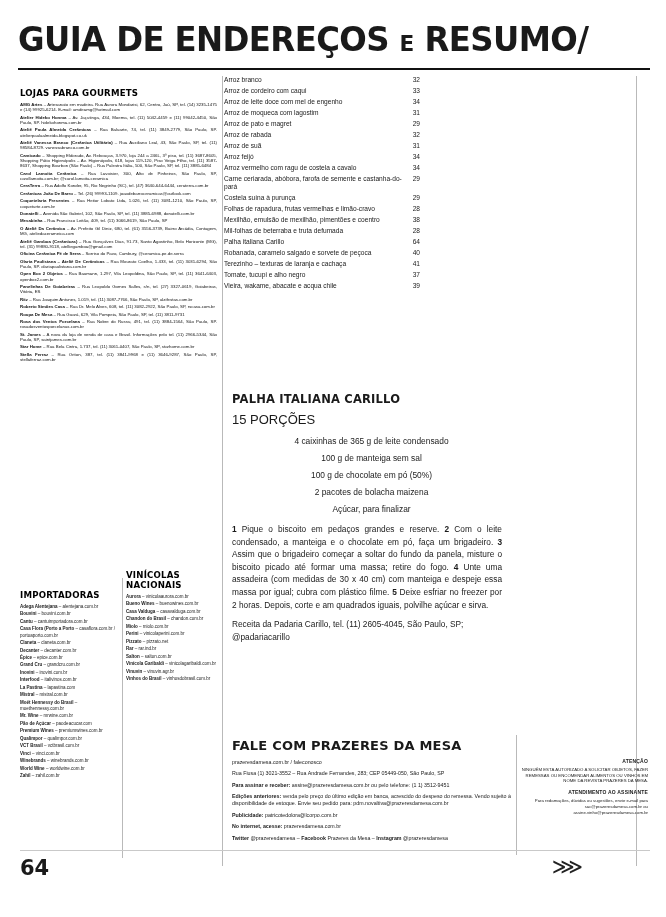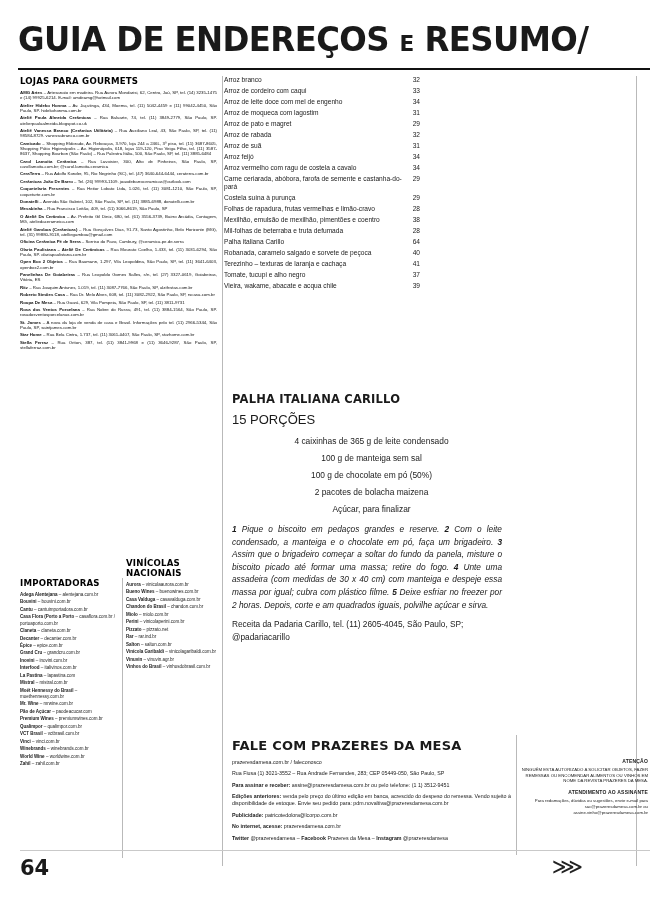--- a/index.html
+++ b/index.html
@@ -26,21 +26,21 @@
   
   .col{position:absolute;}
   .colA{left:20px;top:76px;width:197px;}
   .colB{left:224px;top:76px;width:196px;}
 
   .vrule{position:absolute;background:#b9b9b9;width:1px;}
 
   h2.sec{
     font-family:"DejaVu Sans", sans-serif;
     font-weight:bold;font-size:8.6px;letter-spacing:0.2px;
-    margin:0 0 4px 0;color:#000;
+    margin:12px 0 4px 0;color:#000;
   }
 
   .entry{
     font-size:4.35px;line-height:5.25px;color:#111;
     margin:0 0 2.2px 0;text-align:justify;
   }
   .entry b{font-weight:bold;}
 
   
   .idx{display:flex;justify-content:space-between;align-items:baseline;
@@ -49,21 +49,21 @@
   .idx .pg{font-weight:normal;}
 
   
   .recipe{position:absolute;left:232px;top:392px;width:270px;}
   .recipe h3{
     font-family:"DejaVu Sans", sans-serif;font-weight:bold;
     font-size:11.5px;margin:0 0 6px 0;letter-spacing:0.2px;
   }
   .recipe .yield{font-size:13px;margin:0 0 7px 0;}
   .recipe .ing{font-size:8.4px;line-height:14px;margin:0 0 3px 0;padding-left:9px;text-align:center;}
-  .recipe .steps{font-size:8.3px;line-height:12.6px;text-align:justify;margin:7px 0 0 0;font-style:italic;}
+  .recipe .steps{font-size:8.3px;line-height:12.6px;text-align:justify;margin:7px 0 0 0;}
   .recipe .steps b{font-weight:bold;}
   .recipe .credit{font-size:8.3px;line-height:12.6px;margin:7px 0 0 0;}
 
   
   .imports{position:absolute;left:20px;top:578px;width:100px;}
   .vinicolas{position:absolute;left:126px;top:558px;width:96px;}
   .small-line{font-size:4.5px;line-height:6.1px;margin:0 0 1.4px 0;}
   .small-line b{font-weight:bold;}
 
   .fale{position:absolute;left:232px;top:738px;width:280px;}

